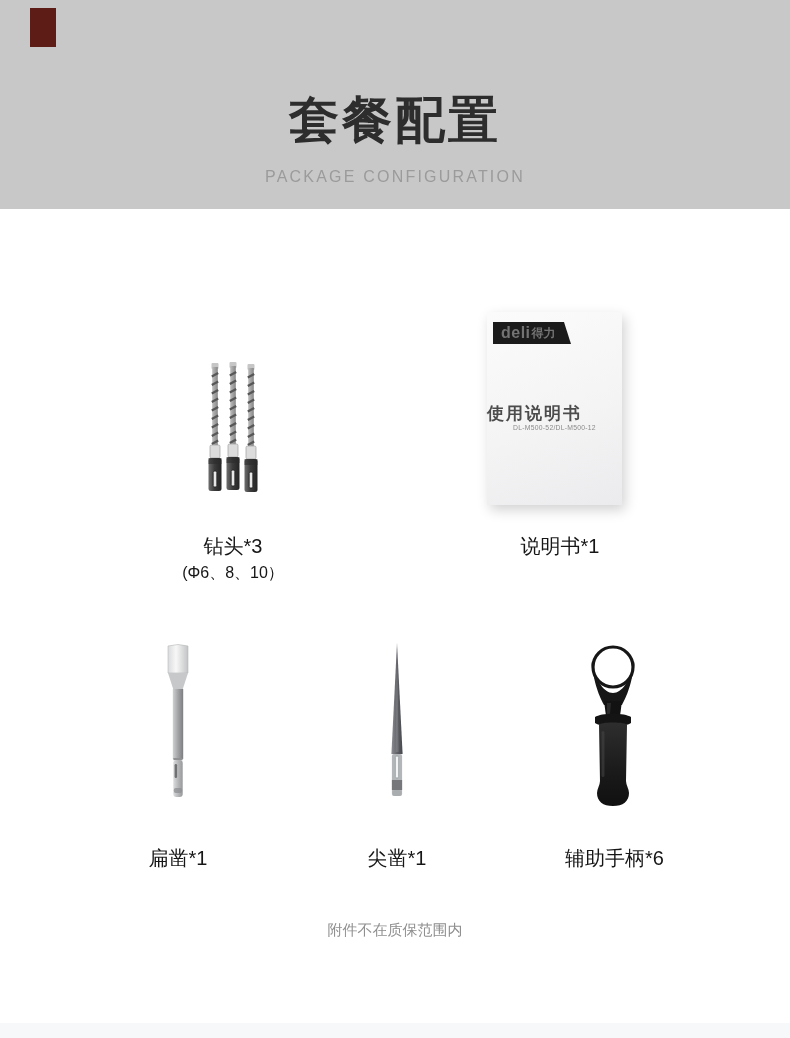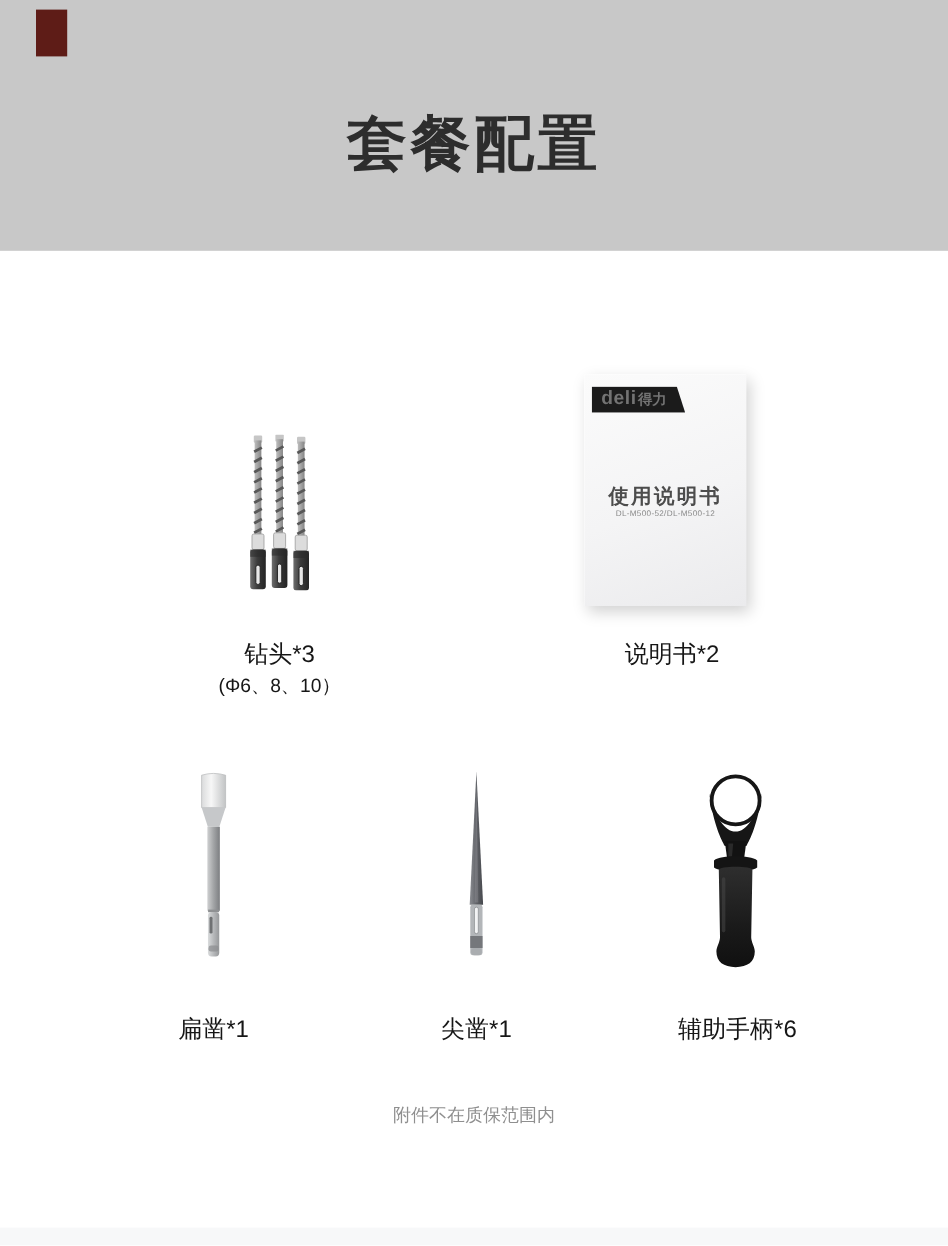--- a/index.html
+++ b/index.html
@@ -57,35 +57,36 @@
   .deli-logo{
     position:absolute;left:6px;top:10px;width:78px;height:22px;
     background:var(--logo-bg,#1b1b1b);
     clip-path:polygon(0 0,91% 0,100% 100%,0 100%);
     display:flex;align-items:center;padding-left:8px;box-sizing:border-box;
     color:#737373;
   }
   .deli-logo .latin{font-size:16px;font-weight:800;letter-spacing:.5px;line-height:22px;}
   .deli-logo .cn{font-size:12px;font-weight:700;line-height:22px;margin-left:1px;}
   .manual-title{
-    position:absolute;left:0;top:90px;width:135px;text-align:center;
+    position:absolute;left:0;top:90px;width:135px;
     font-size:17px;font-weight:600;letter-spacing:2px;color:#4c4c4c;
   }
   .manual-model{
     position:absolute;left:0;top:112px;width:135px;text-align:center;
     font-size:8px;color:#8a8a8a;transform:scale(.85);transform-origin:center top;
     letter-spacing:.3px;
   }
 </style>
 </head>
 <body>
 
 <div class="abs header-band">
   <div class="abs corner-accent"></div>
   <div class="abs page-title">套餐配置</div>
+  <div class="abs page-subtitle">PACKAGE CONFIGURATION</div>
 </div>
 
 <svg class="abs" style="left:198px;top:362px" width="70" height="130" viewBox="0 0 70 130">
   <defs>
     <linearGradient id="shankGrad" x1="0" y1="0" x2="1" y2="0">
       <stop offset="0" stop-color="#6e6e6e"></stop>
         <stop offset="0.45" stop-color="#3c3c3c"></stop>
         <stop offset="1" stop-color="#242424"></stop>
     </linearGradient>
     <linearGradient id="fluteGrad" x1="0" y1="0" x2="1" y2="0">
@@ -120,21 +121,21 @@
 
 <div class="abs manual-cover">
   <div class="deli-logo">
     <span class="latin">deli</span>
     <span class="cn">得力</span>
   </div>
   <div class="manual-title">使用说明书</div>
   <div class="manual-model">DL-M500-52/DL-M500-12</div>
 </div>
 
-<div class="abs item-label" style="left:460px;top:531px;width:200px">说明书*2</div>
+<div class="abs item-label" style="left:460px;top:531px;width:200px">说明书*1</div>
 
 <svg class="abs" style="left:160px;top:643px" width="36" height="158" viewBox="0 0 36 158">
   <defs>
     <linearGradient id="bladeGrad" x1="0" y1="0" x2="1" y2="0">
       <stop offset="0" stop-color="#dadbdc"></stop>
         <stop offset="0.4" stop-color="#f7f7f7"></stop>
         <stop offset="1" stop-color="#c2c4c5"></stop>
     </linearGradient>
     <linearGradient id="shaftGrad" x1="0" y1="0" x2="1" y2="0">
       <stop offset="0" stop-color="#cfd0d1"></stop>

